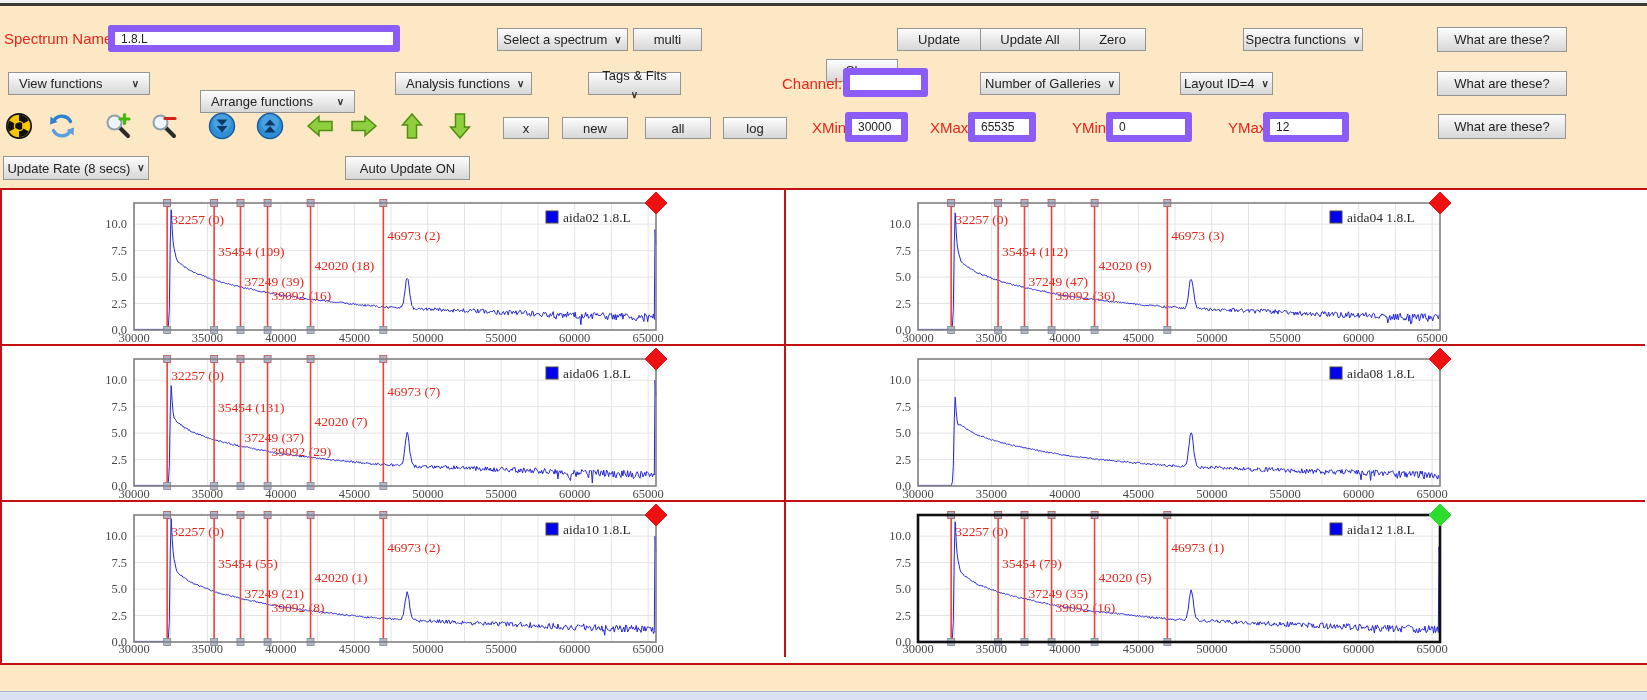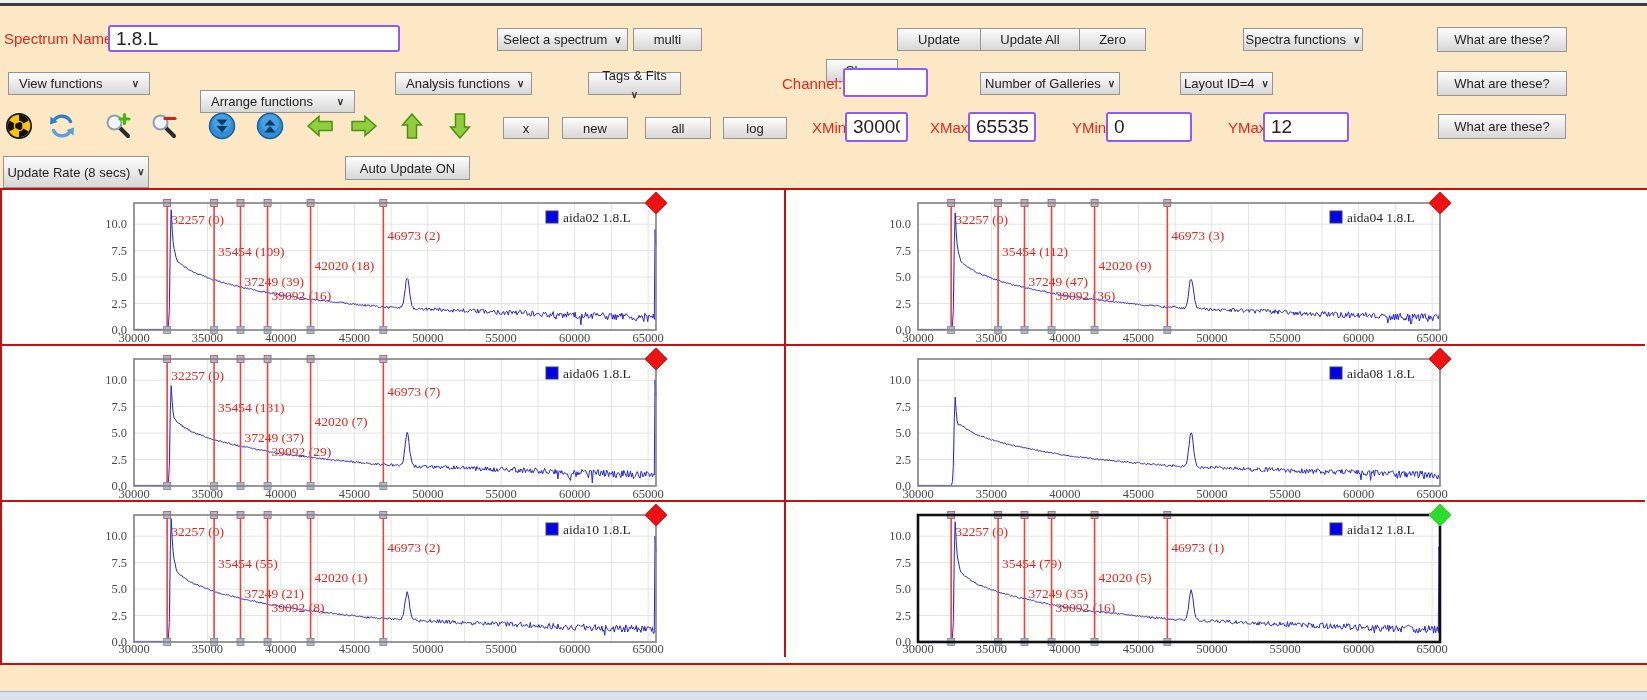--- a/index.html
+++ b/index.html
@@ -10,22 +10,22 @@
   .abs{position:absolute;box-sizing:border-box;}
   .redlab{color:#e8251a;font-family:Liberation Sans, sans-serif;font-size:15px;white-space:nowrap;}
   .btn{background:linear-gradient(#fdfdfd,#d7d7d7);border:1px solid #949494;border-radius:0;
        color:#222;font-family:"Liberation Sans",sans-serif;font-size:13px;
        display:flex;align-items:center;justify-content:center;height:23px;cursor:default;
        box-shadow:0 1px 0 rgba(255,255,255,.6) inset;white-space:nowrap;}
   .dd{justify-content:center;gap:7px;}
   .dd.spread{justify-content:space-between;padding:0 10px;}
   .chev{font-size:10px;font-weight:bold;color:#333;line-height:1;}
   .chev::after{content:"\2228";}
-  .inp{position:absolute;box-sizing:border-box;border:2px solid #8b5cf6;border-radius:3px;
-       background:#fff;font-family:"Liberation Sans",sans-serif;font-size:19px;color:#222;
+  .inp{position:absolute;box-sizing:border-box;border:7px solid #8b5cf6;border-radius:3px;
+       background:#fff;font-family:"Liberation Sans",sans-serif;font-size:12px;color:#222;
        padding:0 6px;outline:none;}
   .icon{position:absolute;width:28px;height:28px;top:112px;}
   #panels{position:absolute;top:188px;left:0;width:1647px;height:473px;
           display:grid;grid-template-columns:784px 859px;grid-template-rows:156px 156px 155px;
           border:2px solid #c41010;background:#fff;}
   .cell{background:#fff;overflow:hidden;position:relative;}
   .cell.c0{border-right:2px solid #c41010;}
   .cell.rdiv{border-bottom:2px solid #c41010;}
   .cell svg{display:block;}
   #footerstrip{position:absolute;left:0;bottom:0;width:100%;height:8px;
@@ -144,21 +144,21 @@
   <span class="abs redlab" style="left:812px;top:119px;">XMin</span>
   <input class="inp" style="left: 845px; top: 112px; width: 63px; height: 30px;" value="30000">
   <span class="abs redlab" style="left:930px;top:119px;">XMax</span>
   <input class="inp" style="left: 968px; top: 112px; width: 68px; height: 30px;" value="65535">
   <span class="abs redlab" style="left:1072px;top:119px;">YMin</span>
   <input class="inp" style="left: 1106px; top: 112px; width: 86px; height: 30px;" value="0">
   <span class="abs redlab" style="left:1228px;top:119px;">YMax</span>
   <input class="inp" style="left: 1263px; top: 112px; width: 86px; height: 30px;" value="12">
   <div class="abs btn" style="left:1438px;top:114px;width:128px;height:25px;">What are these?</div>
 
-  <div class="abs btn dd" style="left:3px;top:156px;width:146px;height:32px;">
+  <div class="abs btn dd" style="left:3px;top:156px;width:146px;height:24px;">
       <span>Update Rate (8 secs)</span>
       <span class="chev"></span>
     </div>
   <div class="abs btn" style="left:345px;top:156px;width:125px;height:24px;">Auto Update ON</div>
 </div>
 
 <div id="panels">
     <div class="cell c0 rdiv">
       <svg width="782" height="154" viewBox="0 0 782 154">
         <line x1="132" y1="13" x2="132" y2="140" stroke="#e4e4e4" stroke-width="1"></line>

